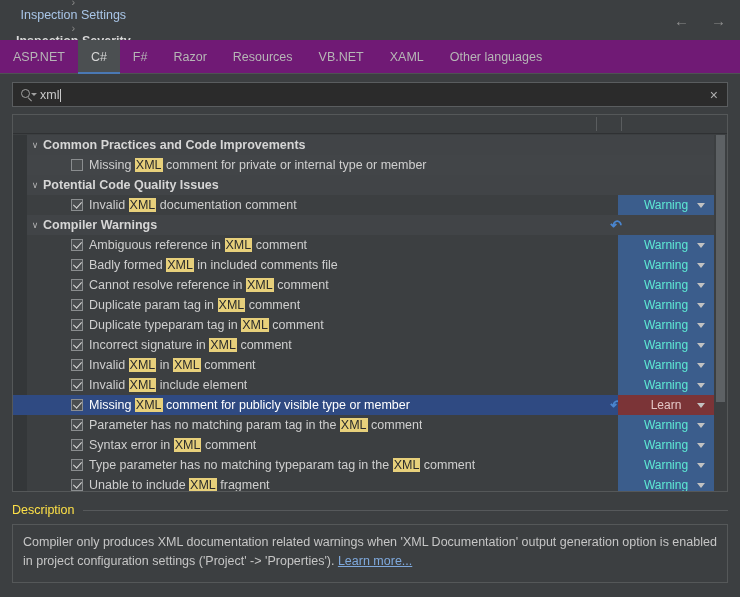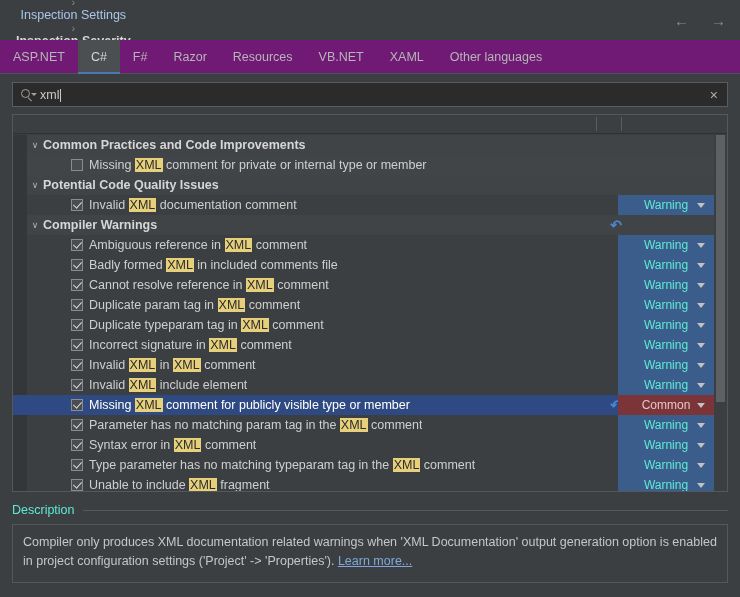--- a/index.html
+++ b/index.html
@@ -299,21 +299,21 @@
   .desc-wrap {
     margin: 10px 12px 0 12px;
   }
   .desc-title-row {
     display: flex;
     align-items: center;
     gap: 8px;
     height: 16px;
   }
   .desc-title {
-    color: #5eead4;
+    color: #fde047;
     font-size: 12.5px;
     white-space: nowrap;
   }
   .desc-rule {
     flex: 1 1 auto;
     height: 1px;
     background: #56595b;
   }
   .desc-body {
     margin-top: 6px;
@@ -491,21 +491,21 @@
           <span class="arrow"></span>
         </div>
       </div>
       <div class="row selected">
         <div class="row-gutter"></div>
         <div class="leaf-indent"></div>
         <div class="cbx checked"></div>
         <div class="leaf-label">Missing <span class="hl">XML</span> comment for publicly visible type or member</div>
         <div class="revert">↶</div>
         <div class="sev error">
-          <span>Common</span>
+          <span>Learn</span>
           <span class="arrow"></span>
         </div>
       </div>
       <div class="row">
         <div class="row-gutter"></div>
         <div class="leaf-indent"></div>
         <div class="cbx checked"></div>
         <div class="leaf-label">Parameter has no matching param tag in the <span class="hl">XML</span> comment</div>
         <div class="sev warning">
           <span>Warning</span>

